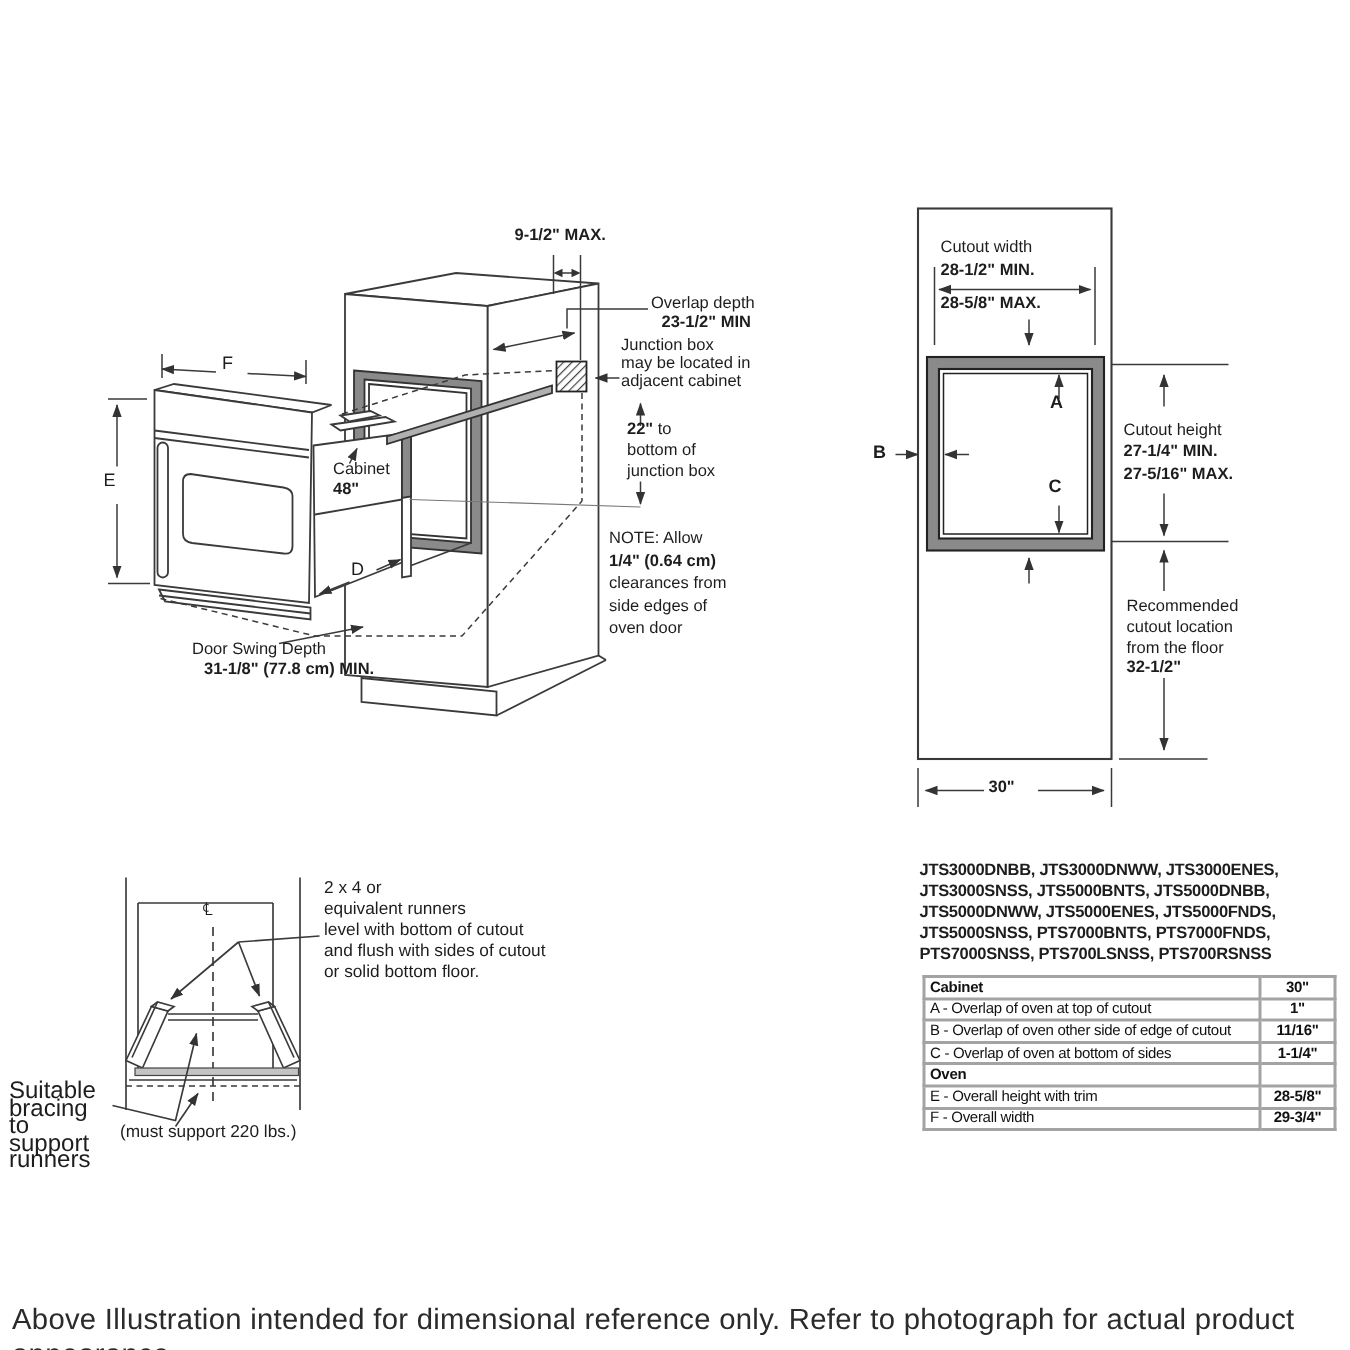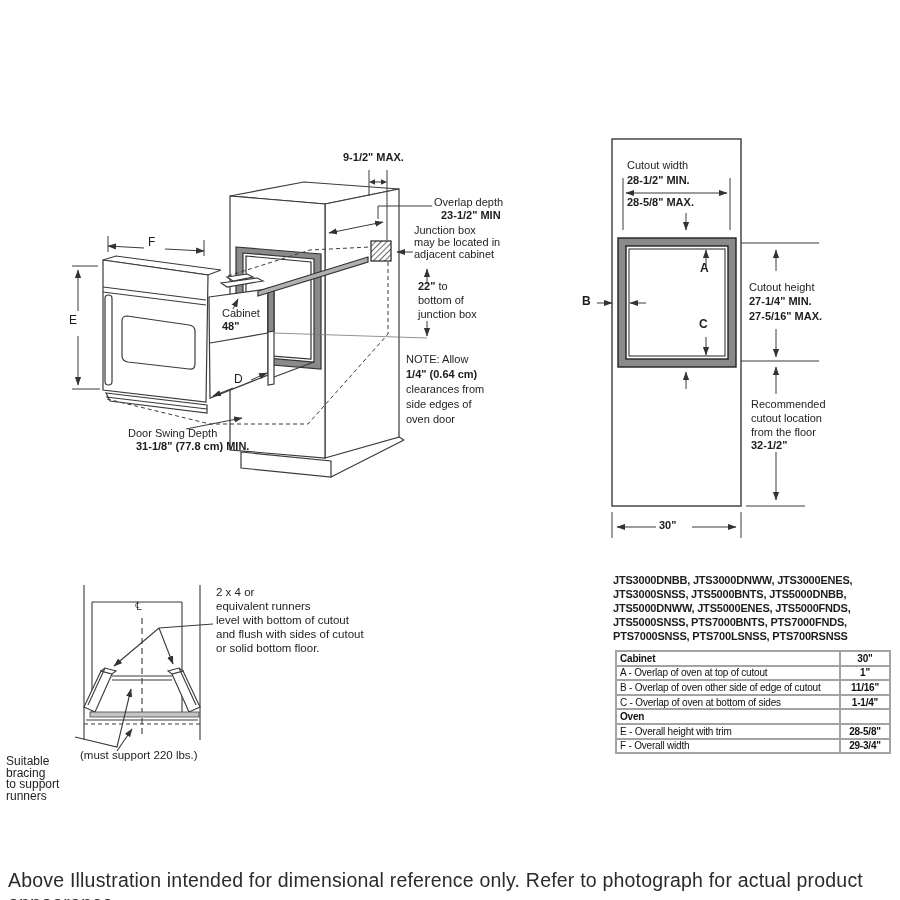--- a/index.html
+++ b/index.html
@@ -203,21 +203,21 @@
 from the floor</span>
 <span class="lbl b" style="left:751px;top:439px">32-1/2"</span>
 <span class="lbl b c" style="left:659px;top:519px;width:30px">30"</span>
 
 <span class="lbl lh14" style="left:216px;top:585px;font-size:11.5px">2 x 4 or
 equivalent runners
 level with bottom of cutout
 and flush with sides of cutout
 or solid bottom floor.</span>
 <span class="lbl" style="left:135px;top:600px;font-size:12px">℄</span>
-<span class="lbl c" style="left:6px;top:756px;width:68px;line-height:11.5px;font-size:12px">Suitable
+<span class="lbl c" style="left:6px;top:722px;width:68px;line-height:11.5px;font-size:16px">Suitable
 bracing
 to support
 runners</span>
 <span class="lbl" style="left:80px;top:749px;font-size:11.5px">(must support 220 lbs.)</span>
 
 <div class="models">JTS3000DNBB, JTS3000DNWW, JTS3000ENES,
 JTS3000SNSS, JTS5000BNTS, JTS5000DNBB,
 JTS5000DNWW, JTS5000ENES, JTS5000FNDS,
 JTS5000SNSS, PTS7000BNTS, PTS7000FNDS,
 PTS7000SNSS, PTS700LSNSS, PTS700RSNSS</div>

